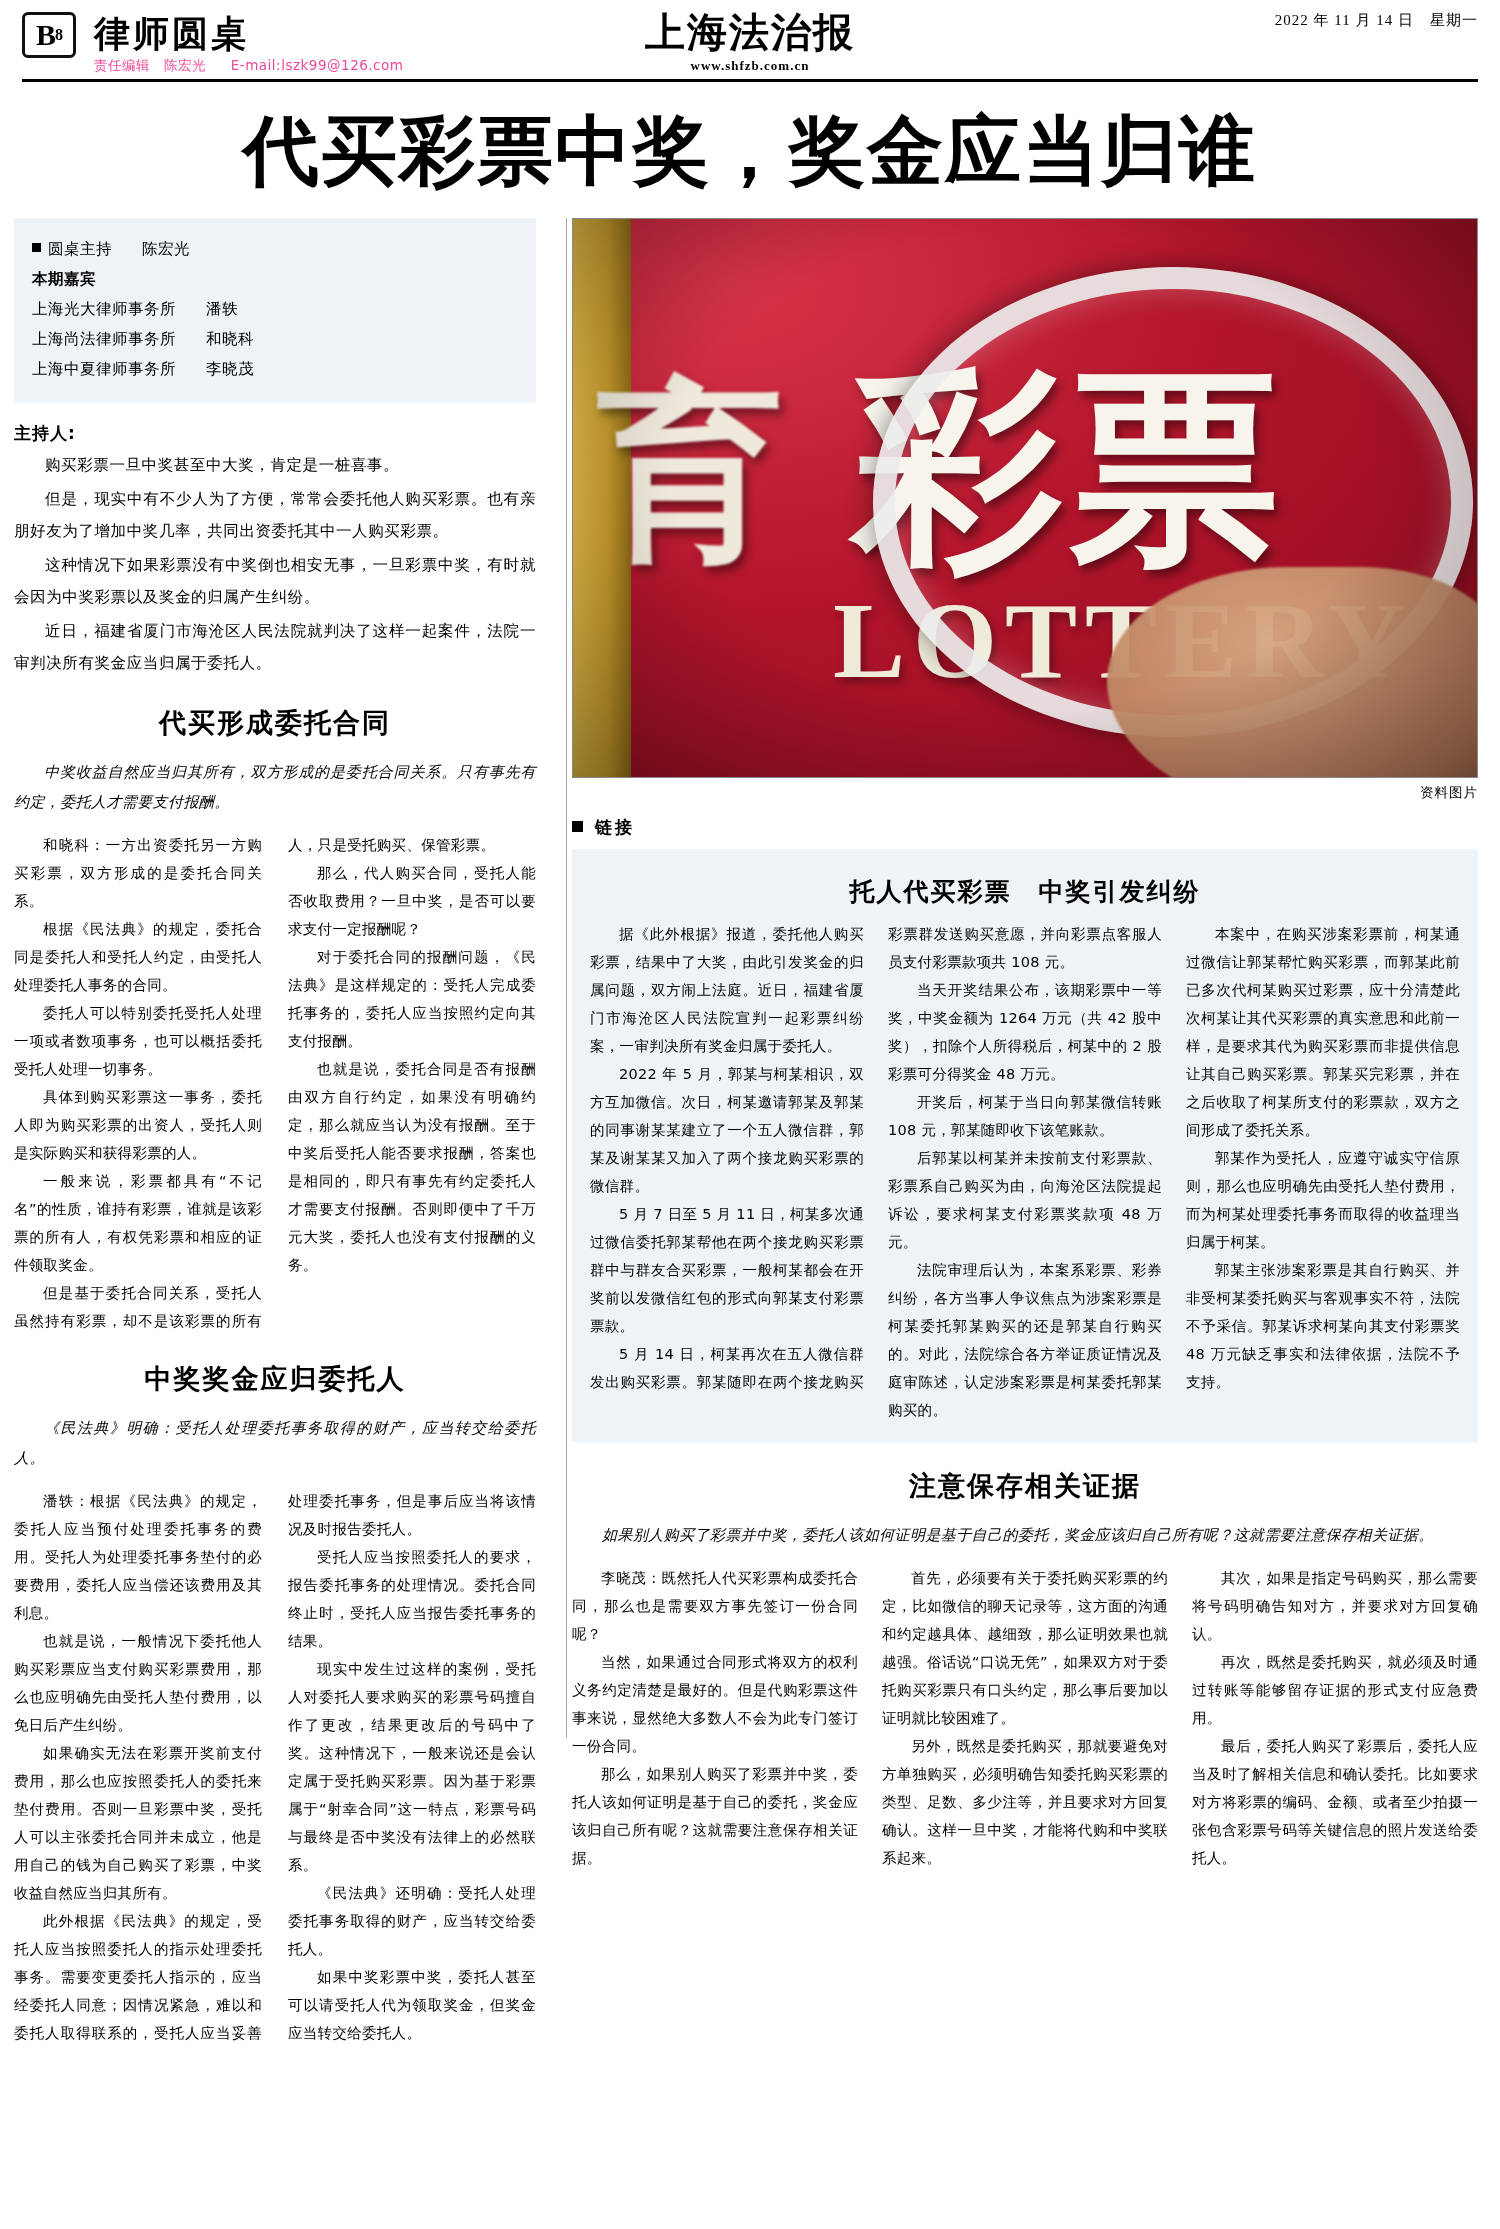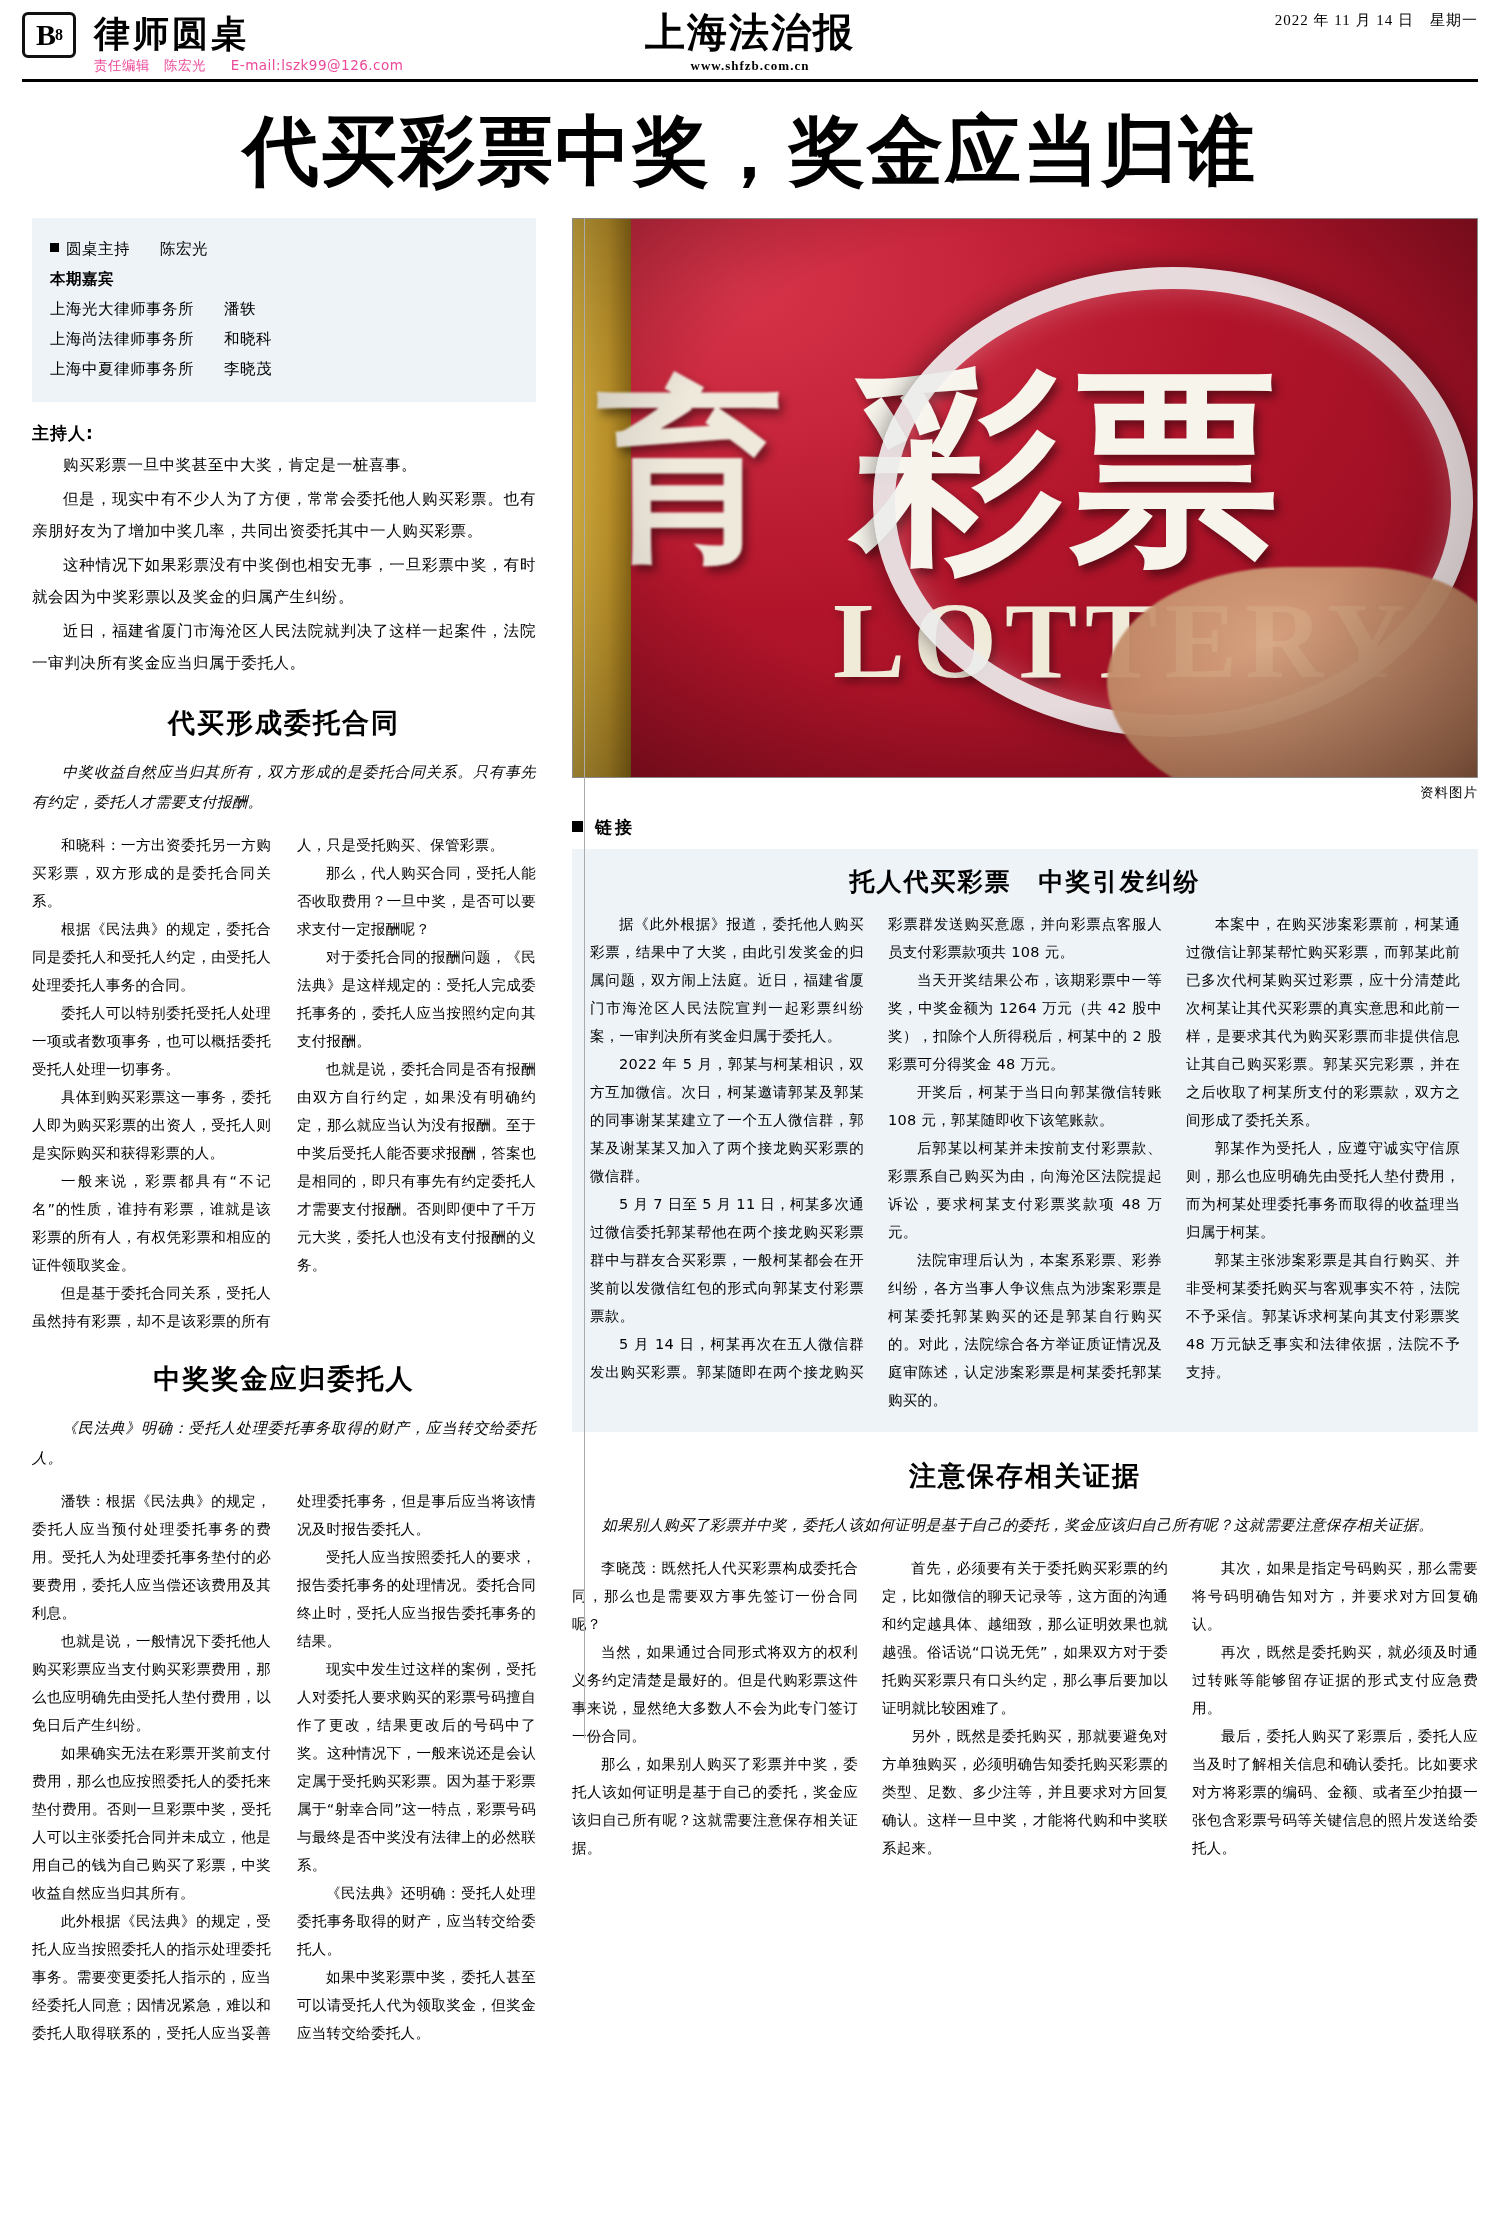--- a/index.html
+++ b/index.html
@@ -80,21 +80,21 @@
     font-family: "DejaVu Sans", sans-serif;
     font-weight: bold;
     font-size: 76px;
     letter-spacing: 2px;
     line-height: 86px;
   }
 
   
   .content {
     position: relative;
-    margin: 24px 22px 0 32px;
+    margin: 24px 22px 0 14px;
     display: flex;
     gap: 16px;
   }
   .col-left { width: 530px; }
   .col-right { width: 906px; margin-left: 20px; }
 
   
   .panel-box {
     background: #eef3f8;
     padding: 16px 18px 18px 18px;
@@ -250,21 +250,21 @@
     font-weight: bold;
     letter-spacing: 3px;
   }
   .link-label .sq {
     display: inline-block; width: 11px; height: 11px;
     background: #000; margin-right: 12px; vertical-align: 1px;
   }
   .link-box {
     margin-top: 10px;
     background: #eef3f8;
-    padding: 16px 18px 18px 18px;
+    padding: 26px 18px 18px 18px;
   }
   .link-title {
     text-align: center;
     font-weight: bold;
     font-size: 25px;
     letter-spacing: 2px;
     margin-bottom: 12px;
   }
 
   .bottom-sec { margin-top: 20px; }

